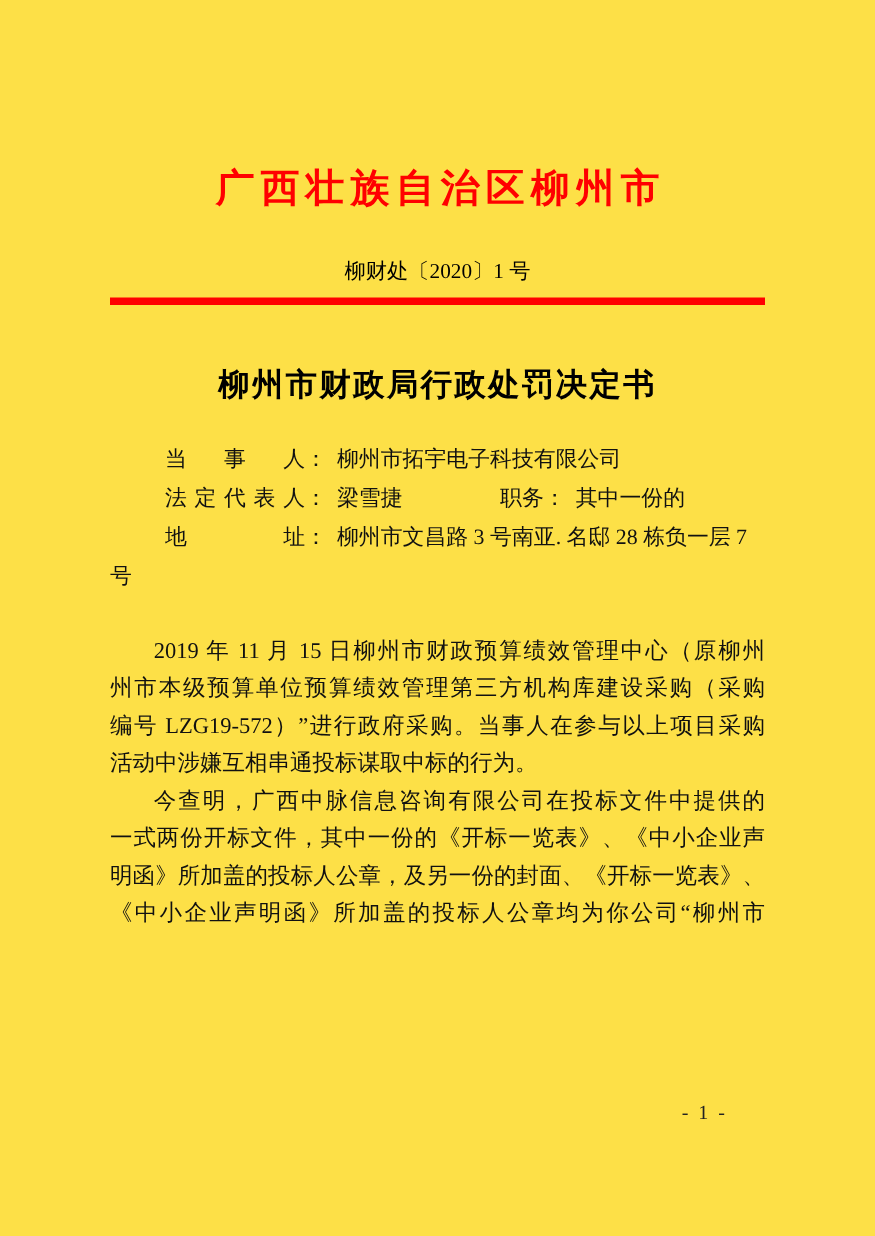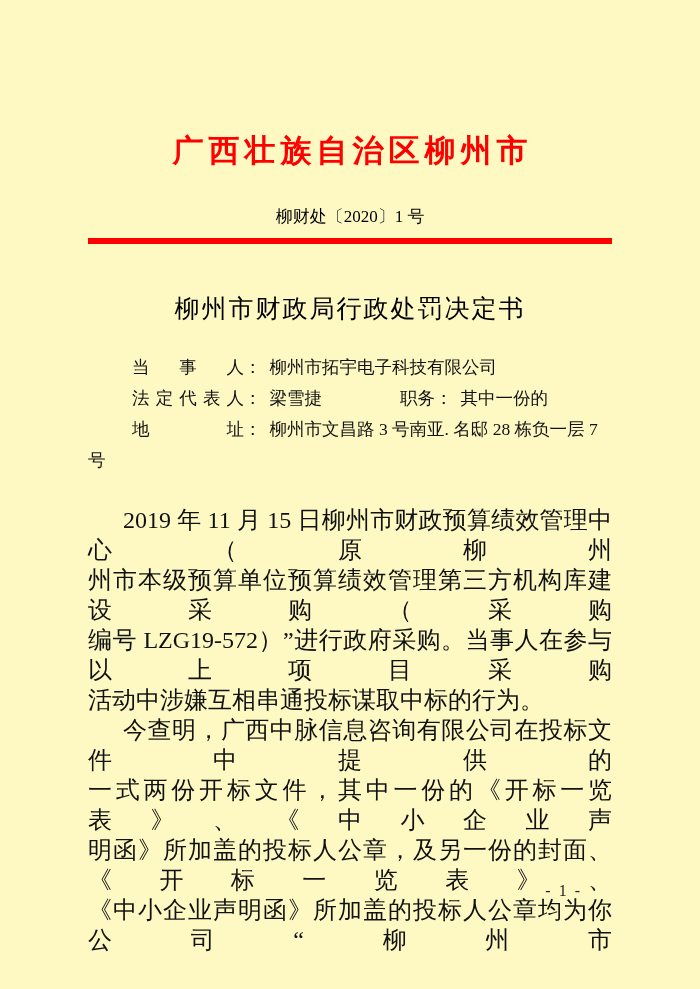--- a/index.html
+++ b/index.html
@@ -1,20 +1,20 @@
 <!DOCTYPE html>
 <html><head>
 <meta charset="utf-8">
 <style>
   html, body { margin: 0; padding: 0; background: #ffffff; }
   .page {
     position: relative;
     width: 700px;
     height: 989px;
-    background: #fef9c3;
+    background: #fde047;
     overflow: hidden;
     font-family: "Liberation Serif", serif;
     color: #111111;
   }
   .org {
     margin-top: 132px;
     text-align: center;
     color: #ff0000;
     font-family: "Liberation Sans", sans-serif;
     font-weight: bold;
@@ -45,21 +45,21 @@
     width: 524px;
     height: 6px;
     margin: 10px auto 0 auto;
     background: #ff0000;
   }
   .title {
     margin: 47px 0 0 0;
     text-align: center;
     color: #000000;
     font-family: "Liberation Sans", sans-serif;
-    font-weight: normal;
+    font-weight: bold;
     font-size: 25px;
     letter-spacing: 2px;
     padding-left: 0;
     line-height: 34px;
   }
   .info {
     width: 524px;
     margin: 27px 0 0 88px;
     font-size: 17.5px;
     line-height: 31px;
@@ -70,21 +70,21 @@
     display: inline-flex;
     justify-content: space-between;
     width: 112px;
     vertical-align: bottom;
   }
   .colon { margin-right: 8px; }
   .spacer { display: inline-block; width: 78px; }
   .bodytext {
     width: 524px;
     margin: 29px 0 0 88px;
-    font-size: 24px;
+    font-size: 18px;
     line-height: 30px;
   }
   .line { width: 524px; }
   .line.fill { text-align: justify; text-align-last: justify; }
   .line.indent { text-indent: 35px; }
   .pagenum {
     position: absolute;
     top: 882px;
     right: 118px;
     font-size: 16px;

